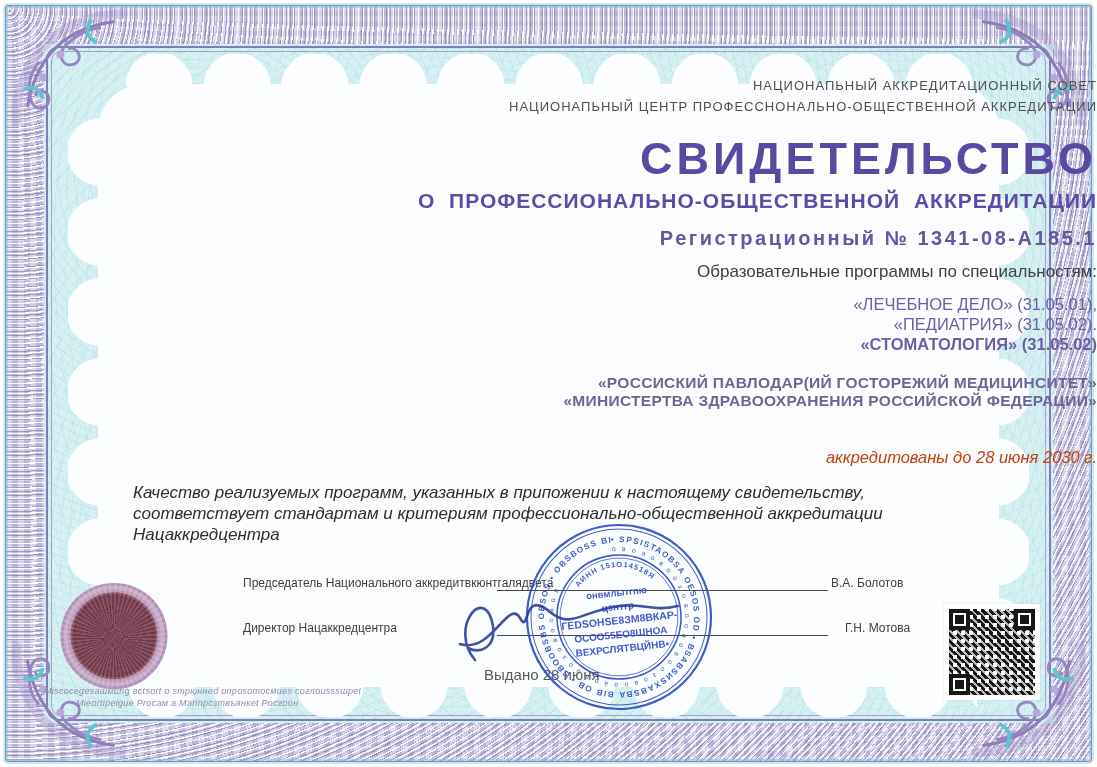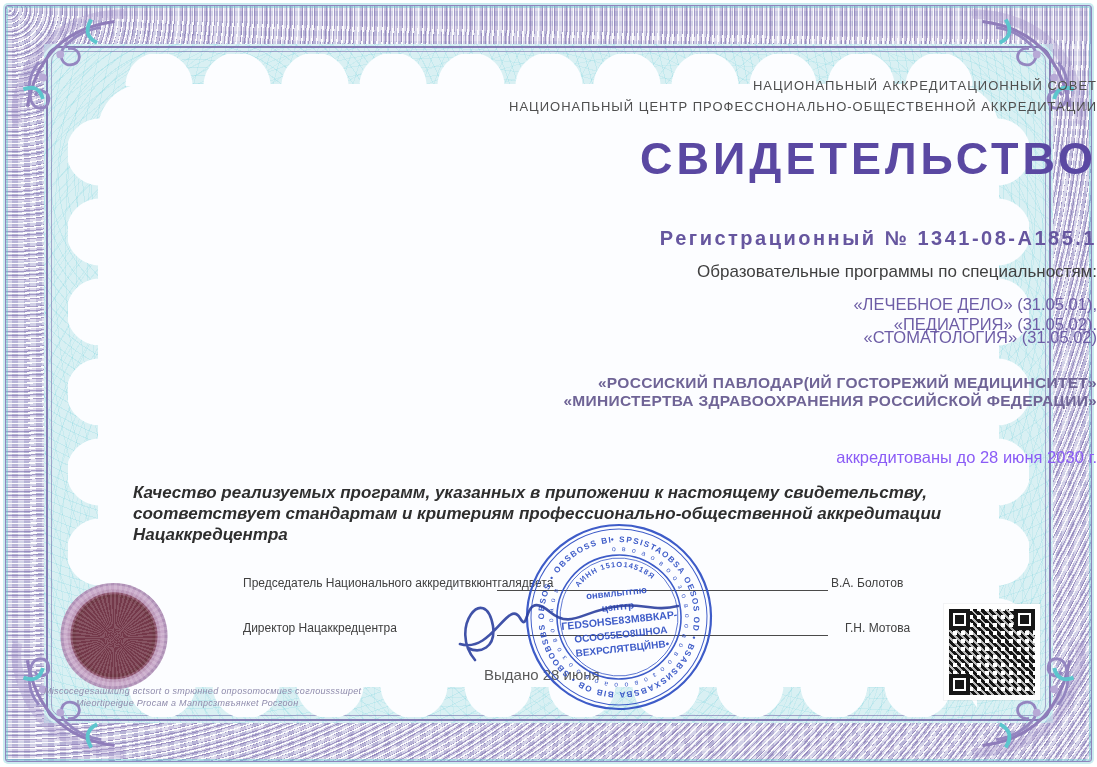--- a/index.html
+++ b/index.html
@@ -60,26 +60,26 @@
     background-size:32px 80px;}
 
   
   .t{position:absolute;left:0;right:0;text-align:right;white-space:nowrap;}
   .org1{top:78px;font-size:13px;letter-spacing:1px;color:#4f4f4f;font-weight:500;}
   .org2{top:99px;font-size:13px;letter-spacing:1px;color:#4f4f4f;font-weight:500;}
   .title{top:133px;font-size:45px;font-weight:bold;letter-spacing:4px;color:#5a48a2;}
   .subtitle{top:189px;font-size:21px;font-weight:600;letter-spacing:1px;word-spacing:7px;color:#5d4ca6;}
   .reg{top:227px;font-size:20px;font-weight:600;letter-spacing:2.5px;color:#66569f;}
   .prog-head{top:262px;font-size:17px;color:#404040;padding-left:20px;}
-  .spec1{top:295px;}.spec2{top:315px;}.spec3{top:328px;}
+  .spec1{top:295px;}.spec2{top:315px;}.spec3{top:335px;font-weight:bold;}
   .spec{font-size:16.5px;color:#6d5da6;}
   .inst{font-size:15.5px;font-weight:600;color:#6f6496;letter-spacing:.3px;}
   .inst1{top:374px;}.inst2{top:392px;}
-  .validity{top:448px;font-size:16.5px;color:#8b5cf6;}
-  .stmt{position:absolute;left:133px;text-align:left;font-style:italic;font-weight:700;font-size:17px;color:#2e2e2e;white-space:nowrap;}
+  .validity{top:448px;font-size:16.5px;color:#c2410c;font-style:italic;}
+  .stmt{position:absolute;left:133px;text-align:left;font-style:italic;font-weight:400;font-size:17px;color:#2e2e2e;white-space:nowrap;}
   .stmt1{top:483px;}.stmt2{top:504px;}.stmt3{top:525px;}
 
   .sig-text{position:absolute;font-size:12px;color:#404040;white-space:nowrap;}
   .role1{left:243px;top:576px;}
   .name1{left:831px;top:576px;}
   .role2{left:243px;top:621px;}
   .name2{left:845px;top:621px;}
   .sig-line{position:absolute;width:331px;border-top:1.5px solid #4a4a4a;left:497px;}
   .sig-line1{top:590px;}
   .sig-line2{top:635px;}
@@ -176,20 +176,21 @@
 
   <div class="panel"></div>
   <div class="sc sc-top"></div>
   <div class="sc sc-bottom"></div>
   <div class="sc sc-left"></div>
   <div class="sc sc-right"></div>
 
   <div class="t org1">НАЦИОНАПЬНЫЙ АККРЕДИТАЦИОННЫЙ СОВЕТ</div>
   <div class="t org2">НАЦИОНАПЬНЫЙ ЦЕНТР ПРОФЕССНОНАЛЬНО-ОБЩЕСТВЕННОЙ АККРЕДИТАЦИИ</div>
   <div class="t title">СВИДЕТЕЛЬСТВО</div>
+  <div class="t subtitle">О ПРОФЕССИОНАЛЬНО-ОБЩЕСТВЕННОЙ АККРЕДИТАЦИИ</div>
   <div class="t reg">Регистрационный № 1341-08-А185.1</div>
   <div class="t prog-head">Образовательные программы по специальностям:</div>
   <div class="t spec spec1">«ЛЕЧЕБНОЕ ДЕЛО» (31.05.01),</div>
   <div class="t spec spec2">«ПЕДИАТРИЯ» (31.05.02).</div>
   <div class="t spec spec3">«СТОМАТОЛОГИЯ» (31.05.02)</div>
   <div class="t inst inst1">«РОССИСКИЙ ПАВЛОДАР(ИЙ ГОСТОРЕЖИЙ МЕДИЦИНСИТЕТ»</div>
   <div class="t inst inst2">«МИНИСТЕРТВА ЗДРАВООХРАНЕНИЯ РОССИЙСКОЙ ФЕДЕРАЦИИ»</div>
   <div class="t validity">аккредитованы до 28 июня 2030 г.</div>
   <div class="stmt stmt1">Качество реализуемых программ, указанных в припожении к настоящему свидетельству,</div>
   <div class="stmt stmt2">соответствует стандартам и критериям профессионально-общественной аккредитации</div>

